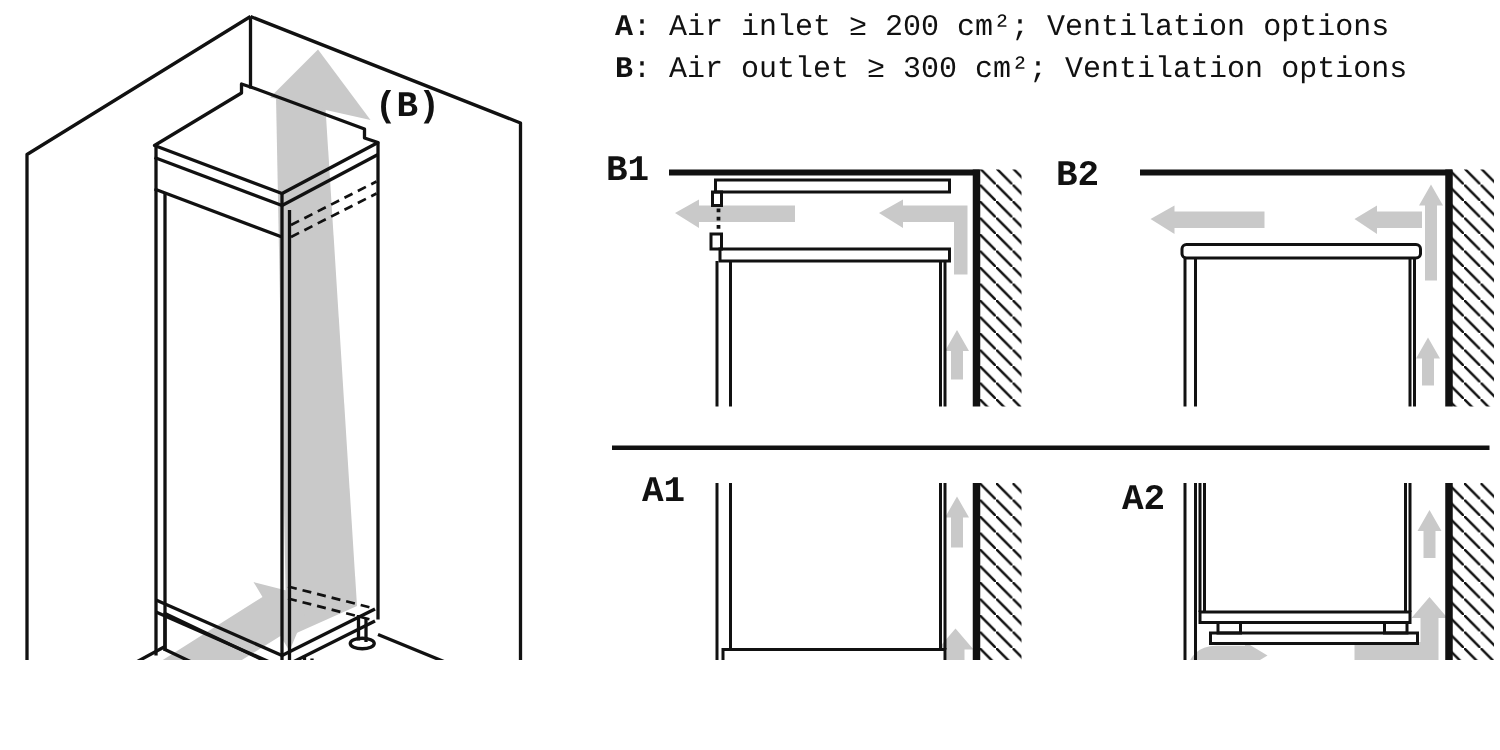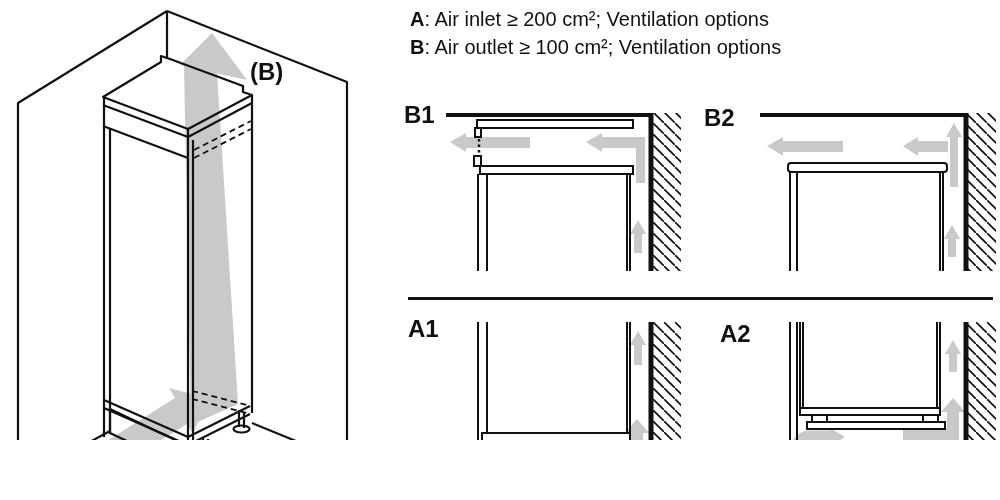--- a/index.html
+++ b/index.html
@@ -1,17 +1,17 @@
 <!DOCTYPE html>
 <html style="--line: #111111; --arrow: #c9c9c9; --bg: #ffffff;"><head>
 <meta charset="utf-8">
 <style>
   html,body{margin:0;padding:0;background:#fff;}
   .stage{position:relative;width:1000px;height:440px;background:var(--bg,#fff);overflow:hidden;
-         font-family:Liberation Sans, sans-serif;color:var(--line,#111);}
+         font-family:Liberation Mono, monospace;color:var(--line,#111);}
   svg{position:absolute;display:block;overflow:visible;}
   .arrows polygon{fill:var(--arrow,#c9c9c9);stroke:none;}
   .sarr{fill:none;stroke:var(--arrow,#c9c9c9);stroke-width:13;}
   .lines line,.lines rect,.lines polyline,.lines path,.lines polygon,.lines ellipse{
       stroke:var(--line,#111);fill:none;stroke-width:2;}
   .lines .w4{stroke-width:4;} .lines .w5{stroke-width:5;}
   .lines .dot{stroke-dasharray:2.5 3;stroke-width:2.5;}
   .lines .hfill{fill:url(#hatch);stroke:none;}
   .iso-lines line,.iso-lines polyline,.iso-lines path,.iso-lines polygon,.iso-lines ellipse{
       stroke:var(--line,#111);fill:none;stroke-width:2.2;stroke-linejoin:round;}
@@ -77,30 +77,30 @@
           <line x1="244" y1="412" x2="244" y2="428"></line>
         <ellipse cx="241.5" cy="429" rx="8" ry="3.5"></ellipse>
       </g>
       <line class="dsh" x1="192" y1="391" x2="247" y2="405"></line>
       <line class="dsh" x1="192" y1="399" x2="247" y2="413"></line>
     </g>
   </svg>
 
   <div class="legend">
     <div><b>A</b><span>: Air inlet ≥ 200 cm²; Ventilation options</span></div>
-    <div><b>B</b><span>: Air outlet ≥ 100 cm²; Ventilation options</span></div>
+    <div><b>B</b><span>: Air outlet ≥ 300 cm²; Ventilation options</span></div>
   </div>
 
   <span class="lbl" style="left:250px;top:60px">(B)</span>
   <span class="lbl" style="left:64px;top:456px">(A)</span>
 
   <span class="lbl" style="left:404px;top:103px">B1</span>
   <span class="lbl" style="left:704px;top:106px">B2</span>
-  <span class="lbl" style="left:408px;top:317px">A1</span>
-  <span class="lbl" style="left:720px;top:322px">A2</span>
+  <span class="lbl" style="left:428px;top:317px">A1</span>
+  <span class="lbl" style="left:748px;top:322px">A2</span>
 
   <svg style="left:400px;top:90px" width="290" height="208" viewBox="0 0 290 208">
     <g class="arrows">
       <polygon points="50,52 66,43 66,47 130,47 130,58 66,58 66,62"></polygon>
       <polygon points="186,52 202,43 202,47 245,47 245,93 236,93 236,58 202,58 202,62"></polygon>
       <polygon points="238,130 230,144 234,144 234,163 242,163 242,144 246,144"></polygon>
     </g>
     <g class="lines">
       <line class="w4" x1="46" y1="25" x2="253" y2="25"></line>
       <line class="w5" x1="251" y1="23" x2="251" y2="181"></line>

